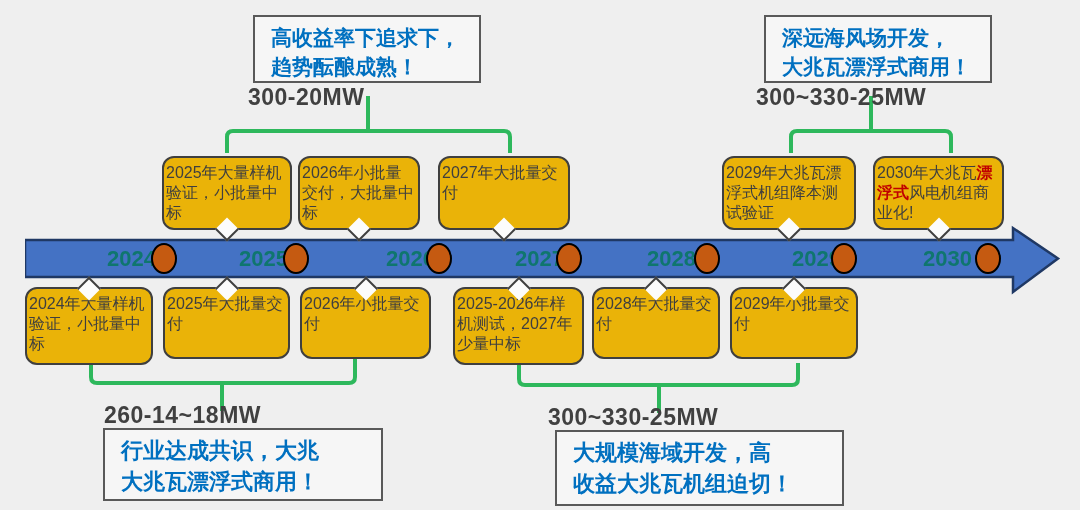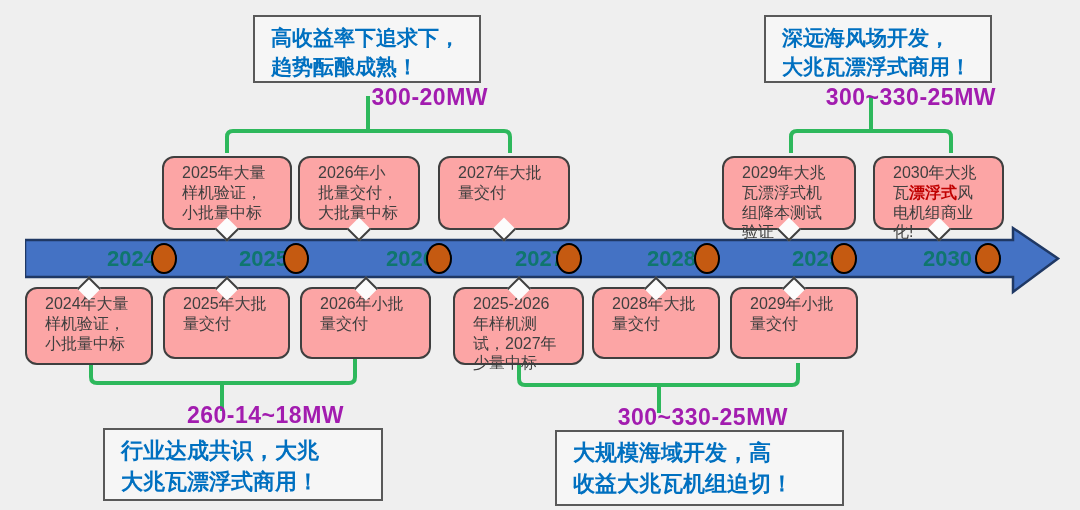--- a/index.html
+++ b/index.html
@@ -11,28 +11,28 @@
   
   .banner{
     position:absolute;box-sizing:border-box;background:#f6f6f6;
     border:2px solid #595959;color:#0070C0;font-weight:bold;
     padding:6px 16px;line-height:1.4;
   }
   .banner.top{font-size:21px;}
   .banner.bottom{font-size:22px;}
   
   .mw{
-    position:absolute;box-sizing:border-box;width:240px;text-align:right;
-    color:#a21caf;font-size:23px;font-weight:600;letter-spacing:0.5px;
+    position:absolute;box-sizing:border-box;width:240px;text-align:left;
+    color:#404040;font-size:23px;font-weight:600;letter-spacing:0.5px;
   }
   
   .callout{
-    position:absolute;box-sizing:border-box;background:#fca5a5;
+    position:absolute;box-sizing:border-box;background:#eab308;
     border:2px solid #3f3f3f;border-radius:12px;color:#3f3f3f;
-    font-size:16px;line-height:1.24;padding:5px 18px;
+    font-size:16px;line-height:1.24;padding:5px 2px;
   }
   .tail{
     position:absolute;left:50%;width:15px;height:15px;background:#fcfcfc;
   }
   .tail-down{
     bottom:-9.5px;
     border-right:2px solid #3f3f3f;border-bottom:2px solid #3f3f3f;
     transform:translateX(-50%) rotate(45deg);
   }
   .tail-up{

